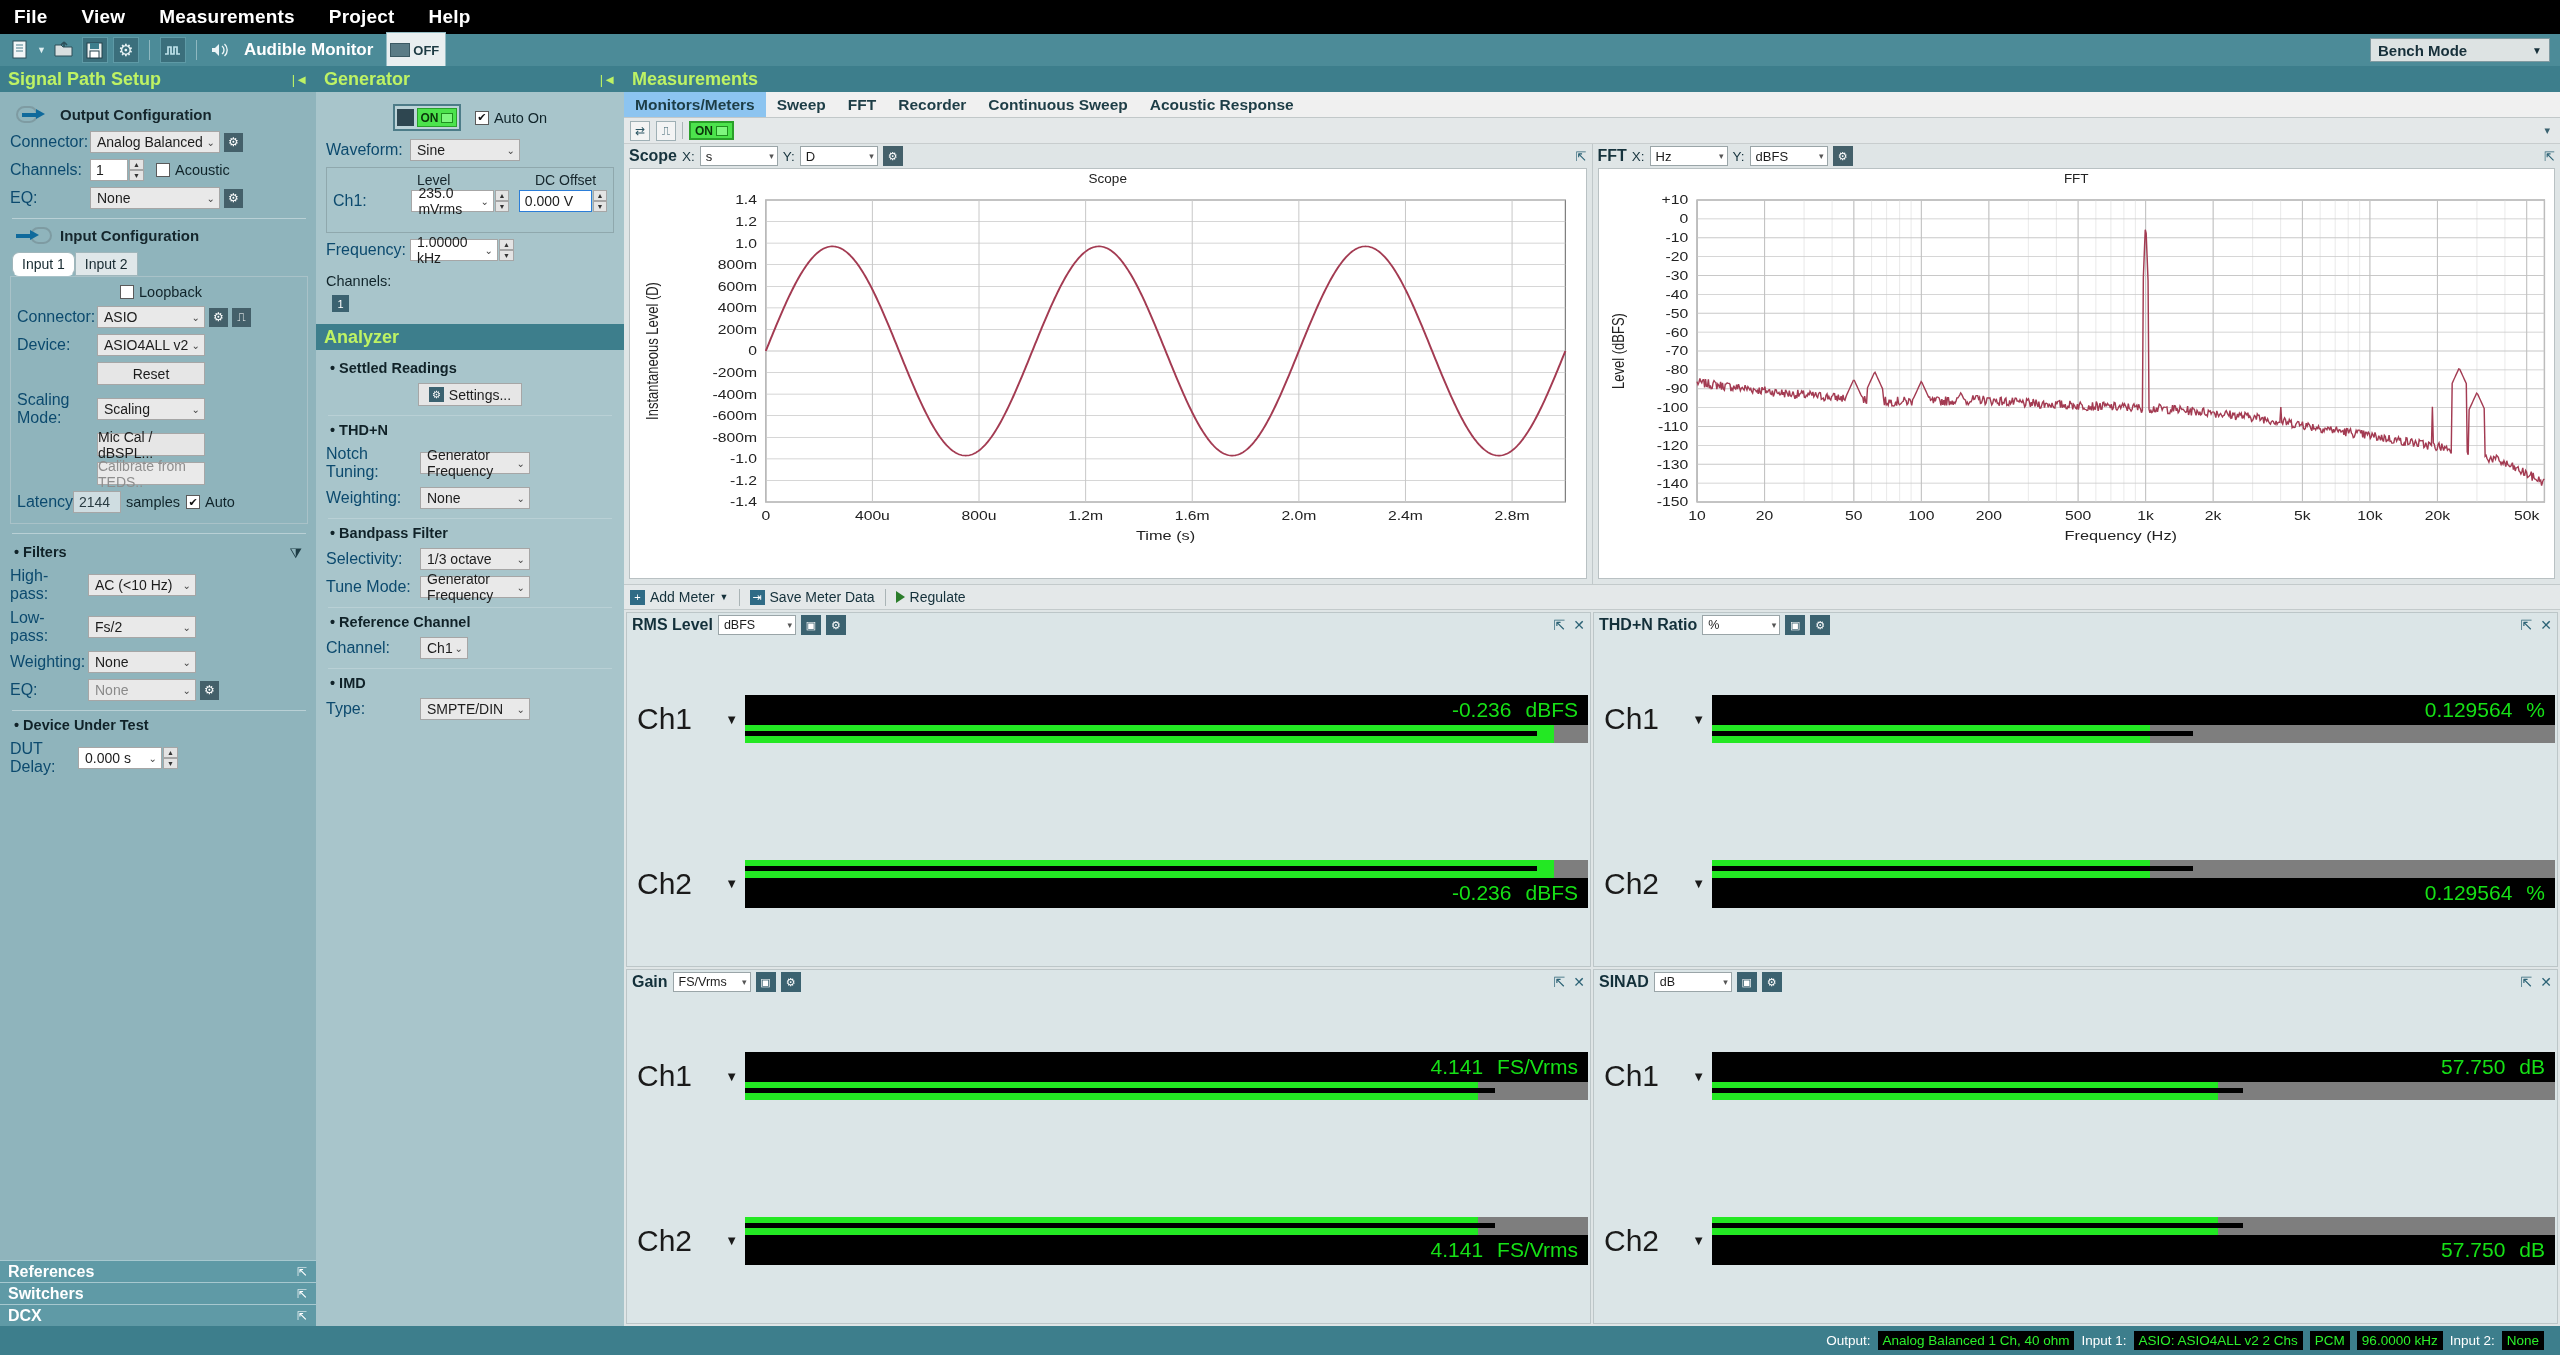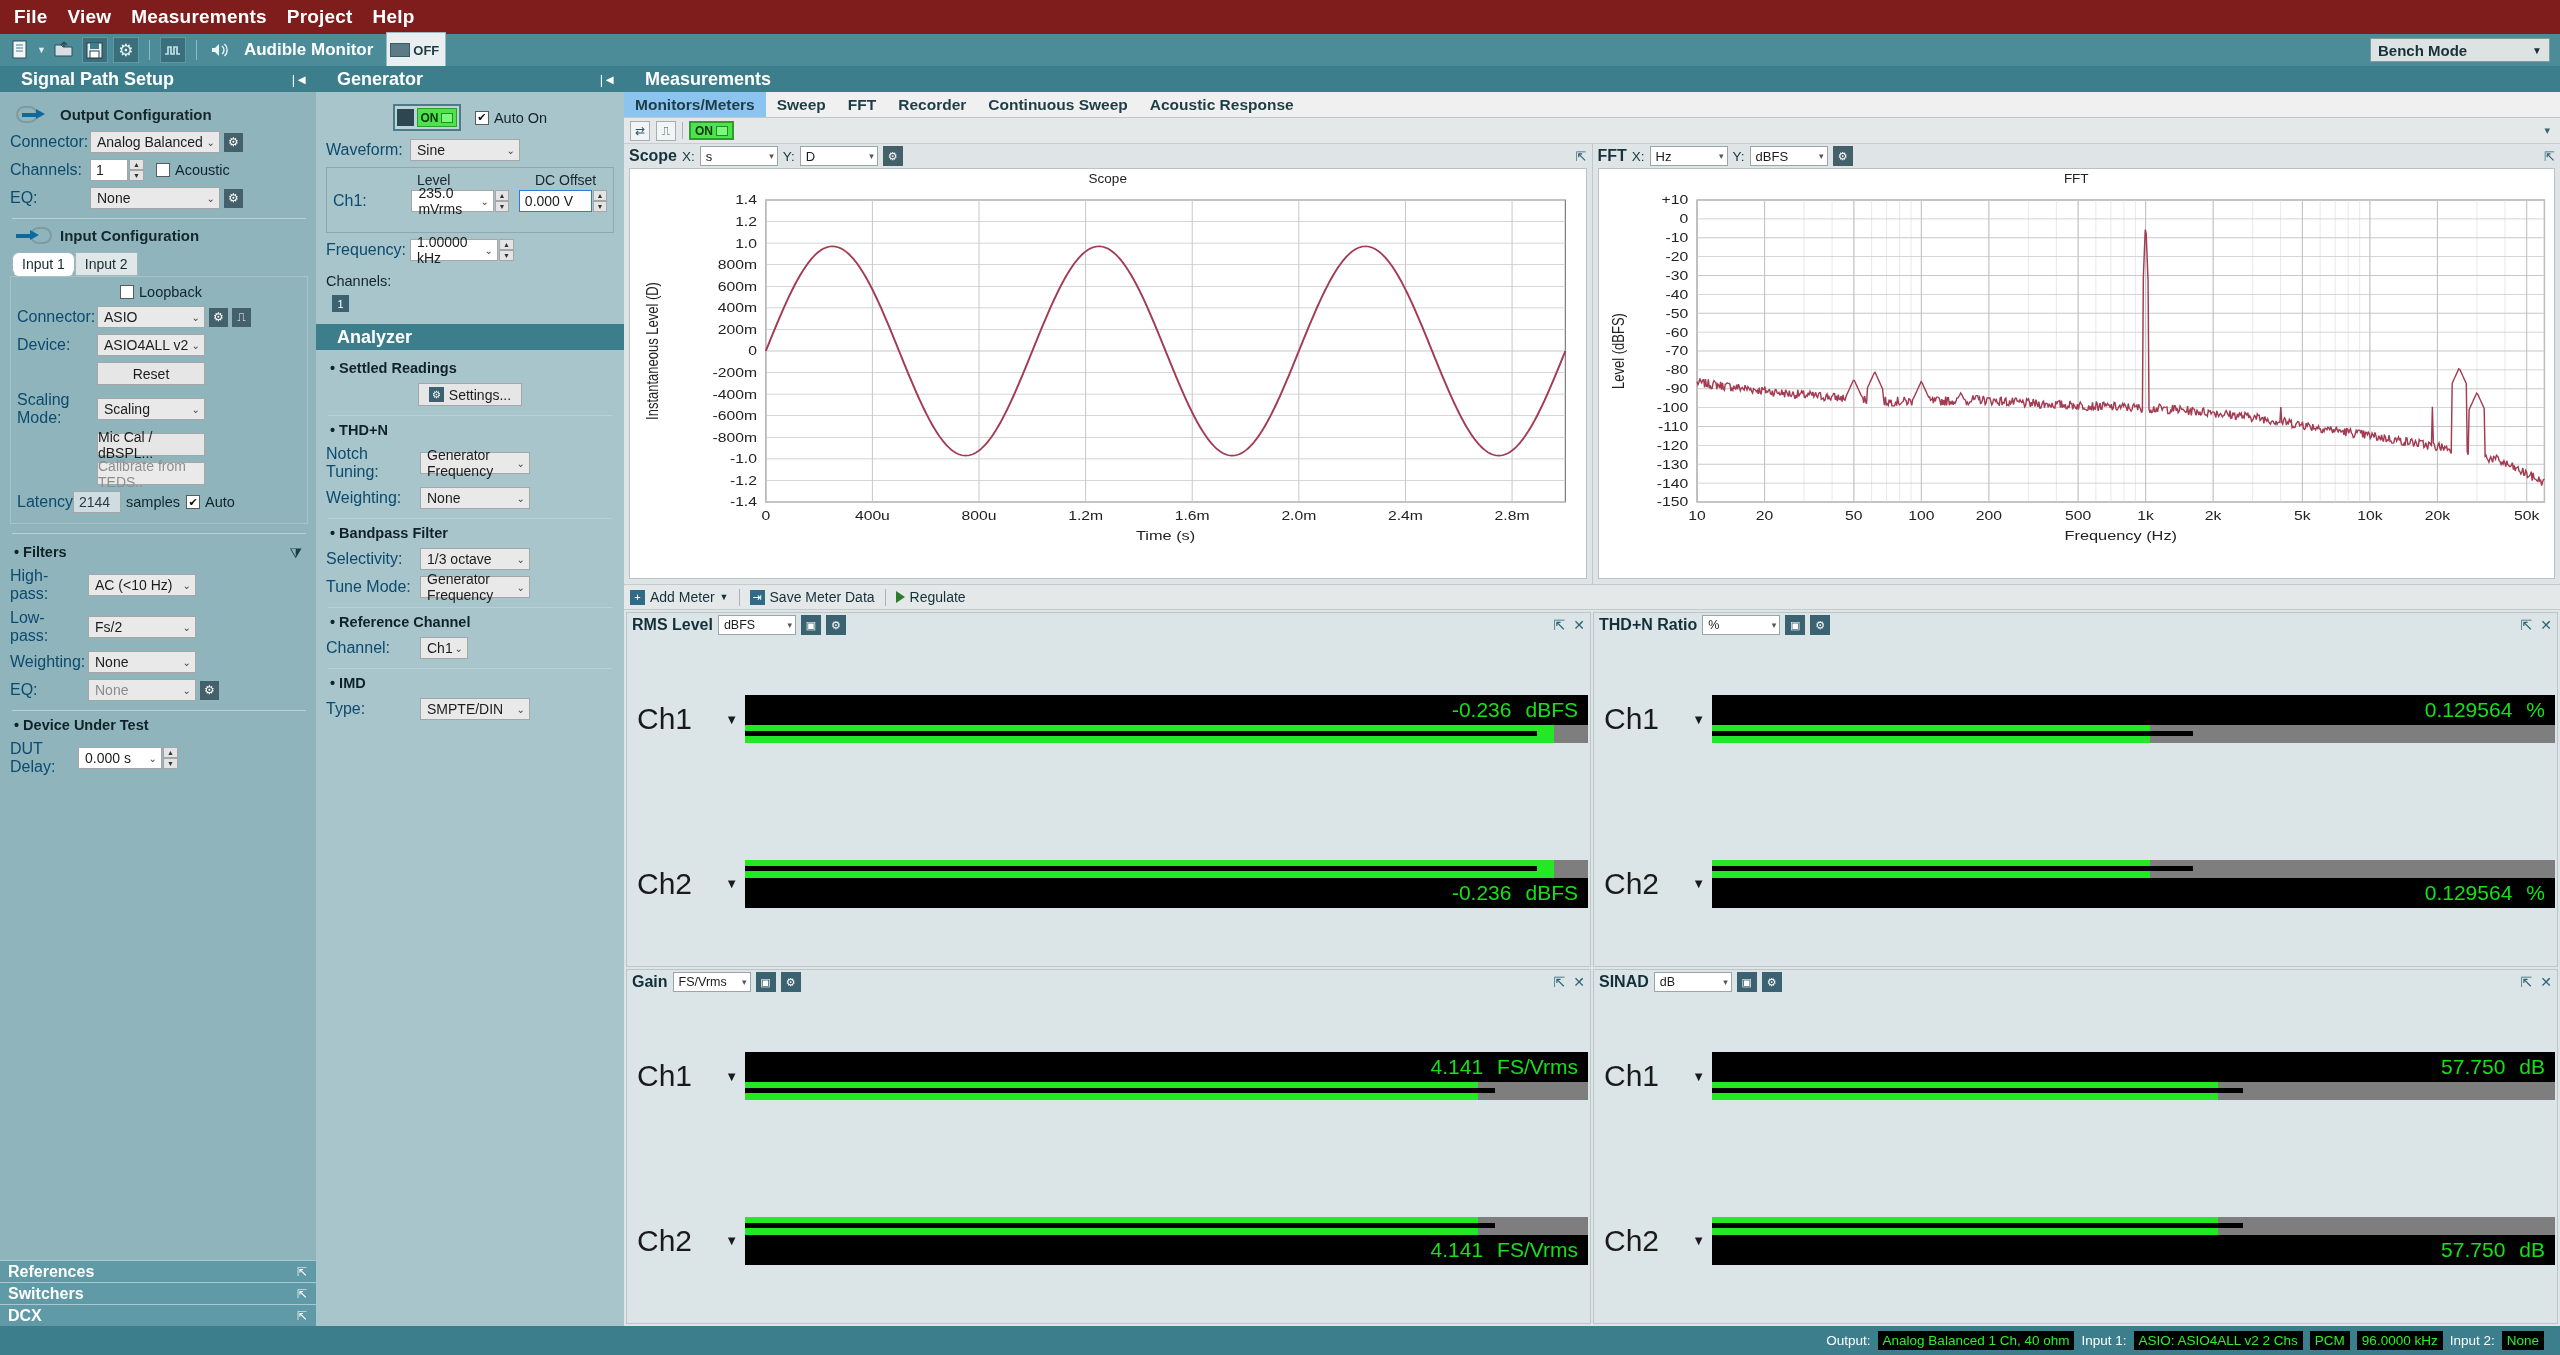--- a/index.html
+++ b/index.html
@@ -5,22 +5,22 @@
   * { box-sizing: border-box; margin: 0; padding: 0; }
   html, body {
     width: 2560px; height: 1355px;
     font-family: "Liberation Sans", sans-serif;
     background: #eef0f0; overflow: hidden;
   }
   body { position: relative; }
 
   
   .menubar {
-    height: 34px; background: #7f1d1d; display: flex; align-items: center;
-    padding-left: 14px; gap: 20px;
+    height: 34px; background: #000000; display: flex; align-items: center;
+    padding-left: 14px; gap: 34px;
   }
   .menubar .mi { color: #fff; font-size: 19px; font-weight: bold; letter-spacing: .2px; }
 
   
   .toolbar {
     height: 32px; background: #4c8b98; display: flex; align-items: center;
     padding-left: 8px; gap: 5px; position: relative;
   }
   .tb-ico {
     width: 26px; height: 26px; display: flex; align-items: center; justify-content: center;
@@ -39,22 +39,22 @@
   .benchmode {
     position: absolute; right: 10px; top: 4px; width: 180px; height: 24px;
     background: #dde3e3; border: 1px solid #7f9aa1; display: flex; align-items: center;
     justify-content: space-between; padding: 0 7px; font-size: 15px; font-weight: bold; color: #17303a;
   }
 
   
   .workspace { position: absolute; top: 66px; left: 0; right: 0; bottom: 29px; display: flex; }
 
   .panelhdr {
-    height: 26px; background: #3d7e8c; color: #ffffff; font-size: 18px; font-weight: bold;
-    display: flex; align-items: center; padding-left: 21px; position: relative;
+    height: 26px; background: #3d7e8c; color: #bef264; font-size: 18px; font-weight: bold;
+    display: flex; align-items: center; padding-left: 8px; position: relative;
   }
   .panelhdr .pin { position: absolute; right: 8px; font-size: 13px; font-weight: normal; }
 
   
   .col-left { width: 316px; background: #8fb4bc; display: flex; flex-direction: column; flex: 0 0 316px; }
   .spbody { flex: 1; position: relative; padding: 6px 8px 0 10px; overflow: hidden; }
   .sect-title { display: flex; align-items: center; gap: 8px; font-size: 15px; font-weight: bold; color: #15262c; margin: 8px 0 8px 6px; }
   .arrowbadge { width: 36px; height: 17px; position: relative; }
   .arrowbadge .cap { position:absolute; left:0; top:0; width:22px; height:17px; border:2px solid #7e9ba2; border-radius:9px; }
   .arrowbadge .cap.r { left:14px; }

